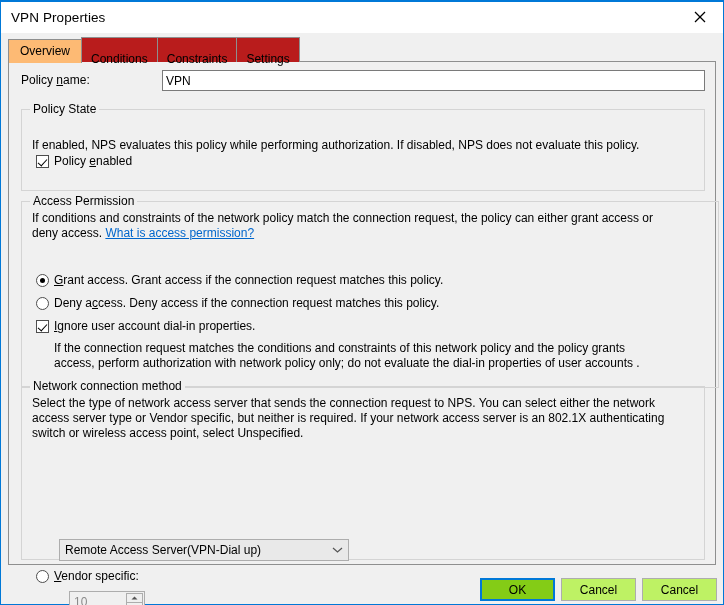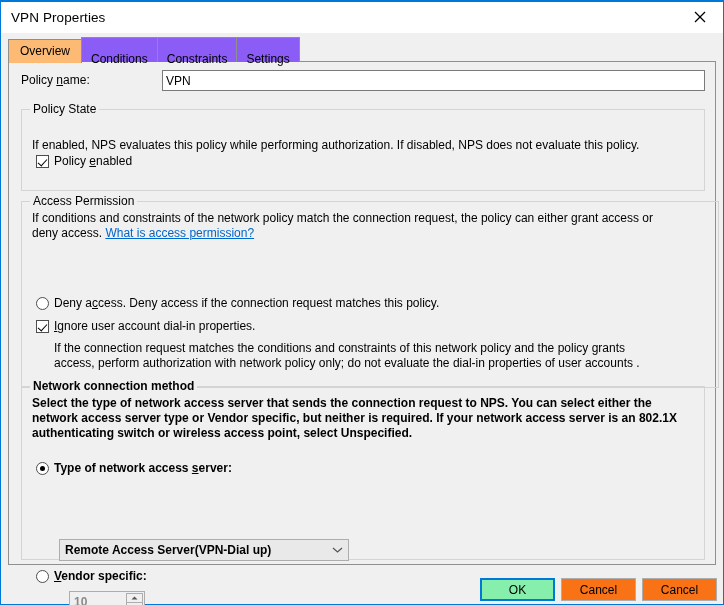--- a/index.html
+++ b/index.html
@@ -61,21 +61,21 @@
     top: 38px;
     height: 22px;
     display: flex;
     align-items: flex-end;
     z-index: 3;
   }
   .tab {
     box-sizing: border-box;
     border: 1px solid #8e8f8f;
     border-bottom: none;
-    background: #8b5cf6;
+    background: #b91c1c;
     height: 20px;
     line-height: 18px;
     padding: 12px 9px;
     font-size: 12px;
     margin-right: -1px;
     cursor: default;
     white-space: nowrap;
   }
   .tab.selected {
     background: #fdba74;
@@ -147,21 +147,21 @@
   }
   .group-text {
     position: absolute;
     font-size: 12px;
     line-height: 15px;
     color: #000000;
   }
 
   #gb-policy-state { left: 12px; top: 47px; width: 684px; height: 82px; }
   #gb-access-perm  { left: 12px; top: 139px; width: 698px; height: 187px; }
-  #gb-netconn      { left: 12px; top: 324px; width: 684px; height: 174px; font-weight: bold; }
+  #gb-netconn      { left: 12px; top: 324px; width: 684px; height: 174px; }
 
   
   .cb-row {
     position: absolute;
     display: flex;
     align-items: flex-start;
   }
   .checkbox {
     width: 13px;
     height: 13px;
@@ -304,34 +304,34 @@
   }
   .spin-btn.up { border-bottom: none; }
 
   
   .dlg-button {
     position: absolute;
     box-sizing: border-box;
     width: 75px;
     height: 23px;
     border: 1px solid #adadad;
-    background: #f97316;
+    background: #bef264;
     font-family: "Liberation Sans", sans-serif;
     font-size: 12px;
     color: #000000;
     display: flex;
     align-items: center;
     justify-content: center;
     cursor: default;
   }
   #btn-ok {
     left: 479px;
     top: 576px;
     border: 2px solid #0078d7;
-    background: #86efac;
+    background: #84cc16;
   }
   #btn-cancel { left: 560px; top: 576px; }
   #btn-apply  { left: 641px; top: 576px; }
 </style>
 </head>
 <body>
 
 <div id="window">
 
   <div id="titlebar">
@@ -375,42 +375,42 @@
         <span class="checkbox checked"></span>
         <span class="cb-label"><span>Policy </span><span class="accel">e</span><span>nabled</span></span>
       </div>
     </div>
 
     <div class="groupbox" id="gb-access-perm">
       <span class="group-legend">Access Permission</span>
       <span class="group-text" style="left:10px; top:9px; width:650px;"><span>If conditions and constraints of the network policy match the connection request, the policy can either grant access or deny access.</span>
         <span class="hyperlink">What is access permission?</span></span>
 
+      <div class="radio-row" style="left:14px; top:71px;">
+        <span class="radio selected"></span>
+        <span class="radio-label"><span></span><span class="accel">G</span><span>rant access. Grant access if the connection request matches this policy.</span></span>
+      </div>
 
       <div class="radio-row" style="left:14px; top:94px;">
         <span class="radio"></span>
         <span class="radio-label"><span>Deny a</span><span class="accel">c</span><span>cess. Deny access if the connection request matches this policy.</span></span>
       </div>
 
       <div class="cb-row" style="left:14px; top:117px;">
         <span class="checkbox checked"></span>
         <span class="cb-label"><span></span><span class="accel">I</span><span>gnore user account dial-in properties.</span></span>
       </div>
 
       <span class="group-text" style="left:32px; top:139px; width:610px;">If the connection request matches the conditions and constraints of this network policy and the policy grants access, perform authorization with network policy only; do not evaluate the dial-in properties of user accounts .</span>
     </div>
 
     <div class="groupbox" id="gb-netconn">
       <span class="group-legend">Network connection method</span>
       <span class="group-text" style="left:10px; top:9px; width:662px;">Select the type of network access server that sends the connection request to NPS. You can select either the network access server type or Vendor specific, but neither is required.  If your network access server is an 802.1X authenticating switch or wireless access point, select Unspecified.</span>
 
-      <div class="radio-row" style="left:14px; top:74px;">
-        <span class="radio selected"></span>
-        <span class="radio-label"><span>Type of network access </span><span class="accel">s</span><span>erver:</span></span>
-      </div>
 
       <div id="nas-combo">
         <span id="nas-combo-text">Remote Access Server(VPN-Dial up)</span>
         <span id="nas-combo-arrow">
           <svg width="11" height="8" viewBox="0 0 11 8">
             <polyline points="1,2 5.5,6 10,2" fill="none" stroke="#555" stroke-width="1.2"></polyline>
           </svg>
         </span>
       </div>
 

